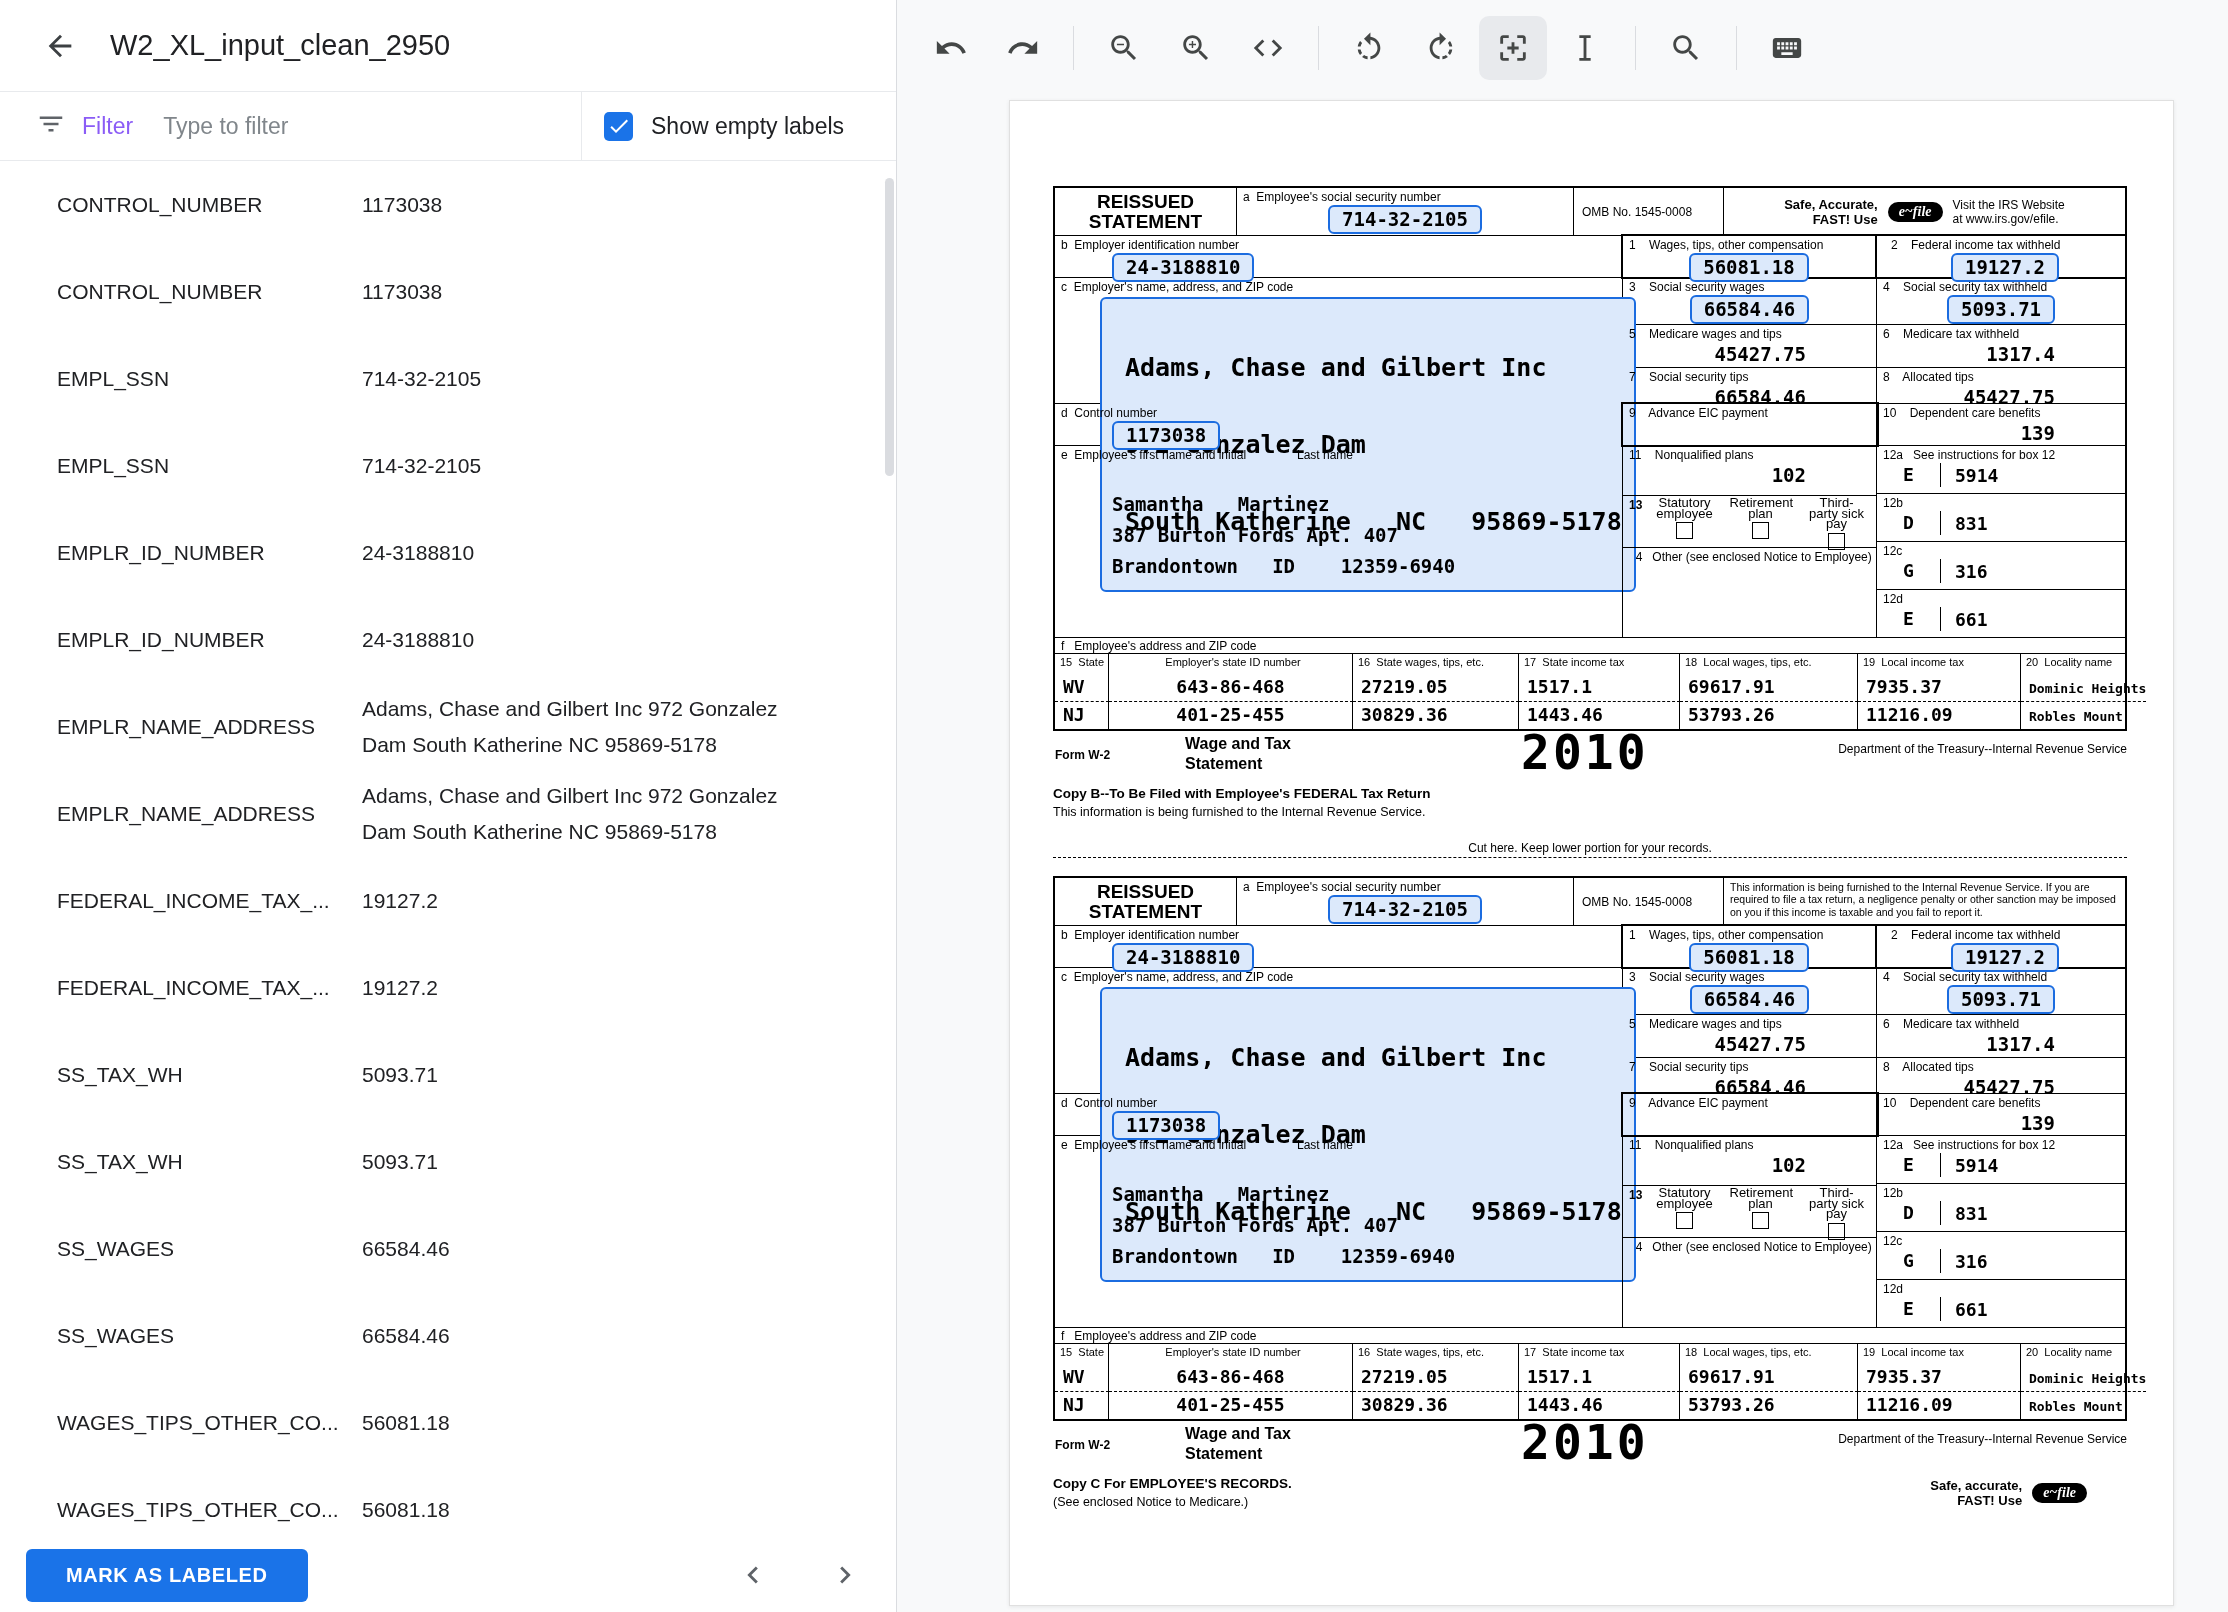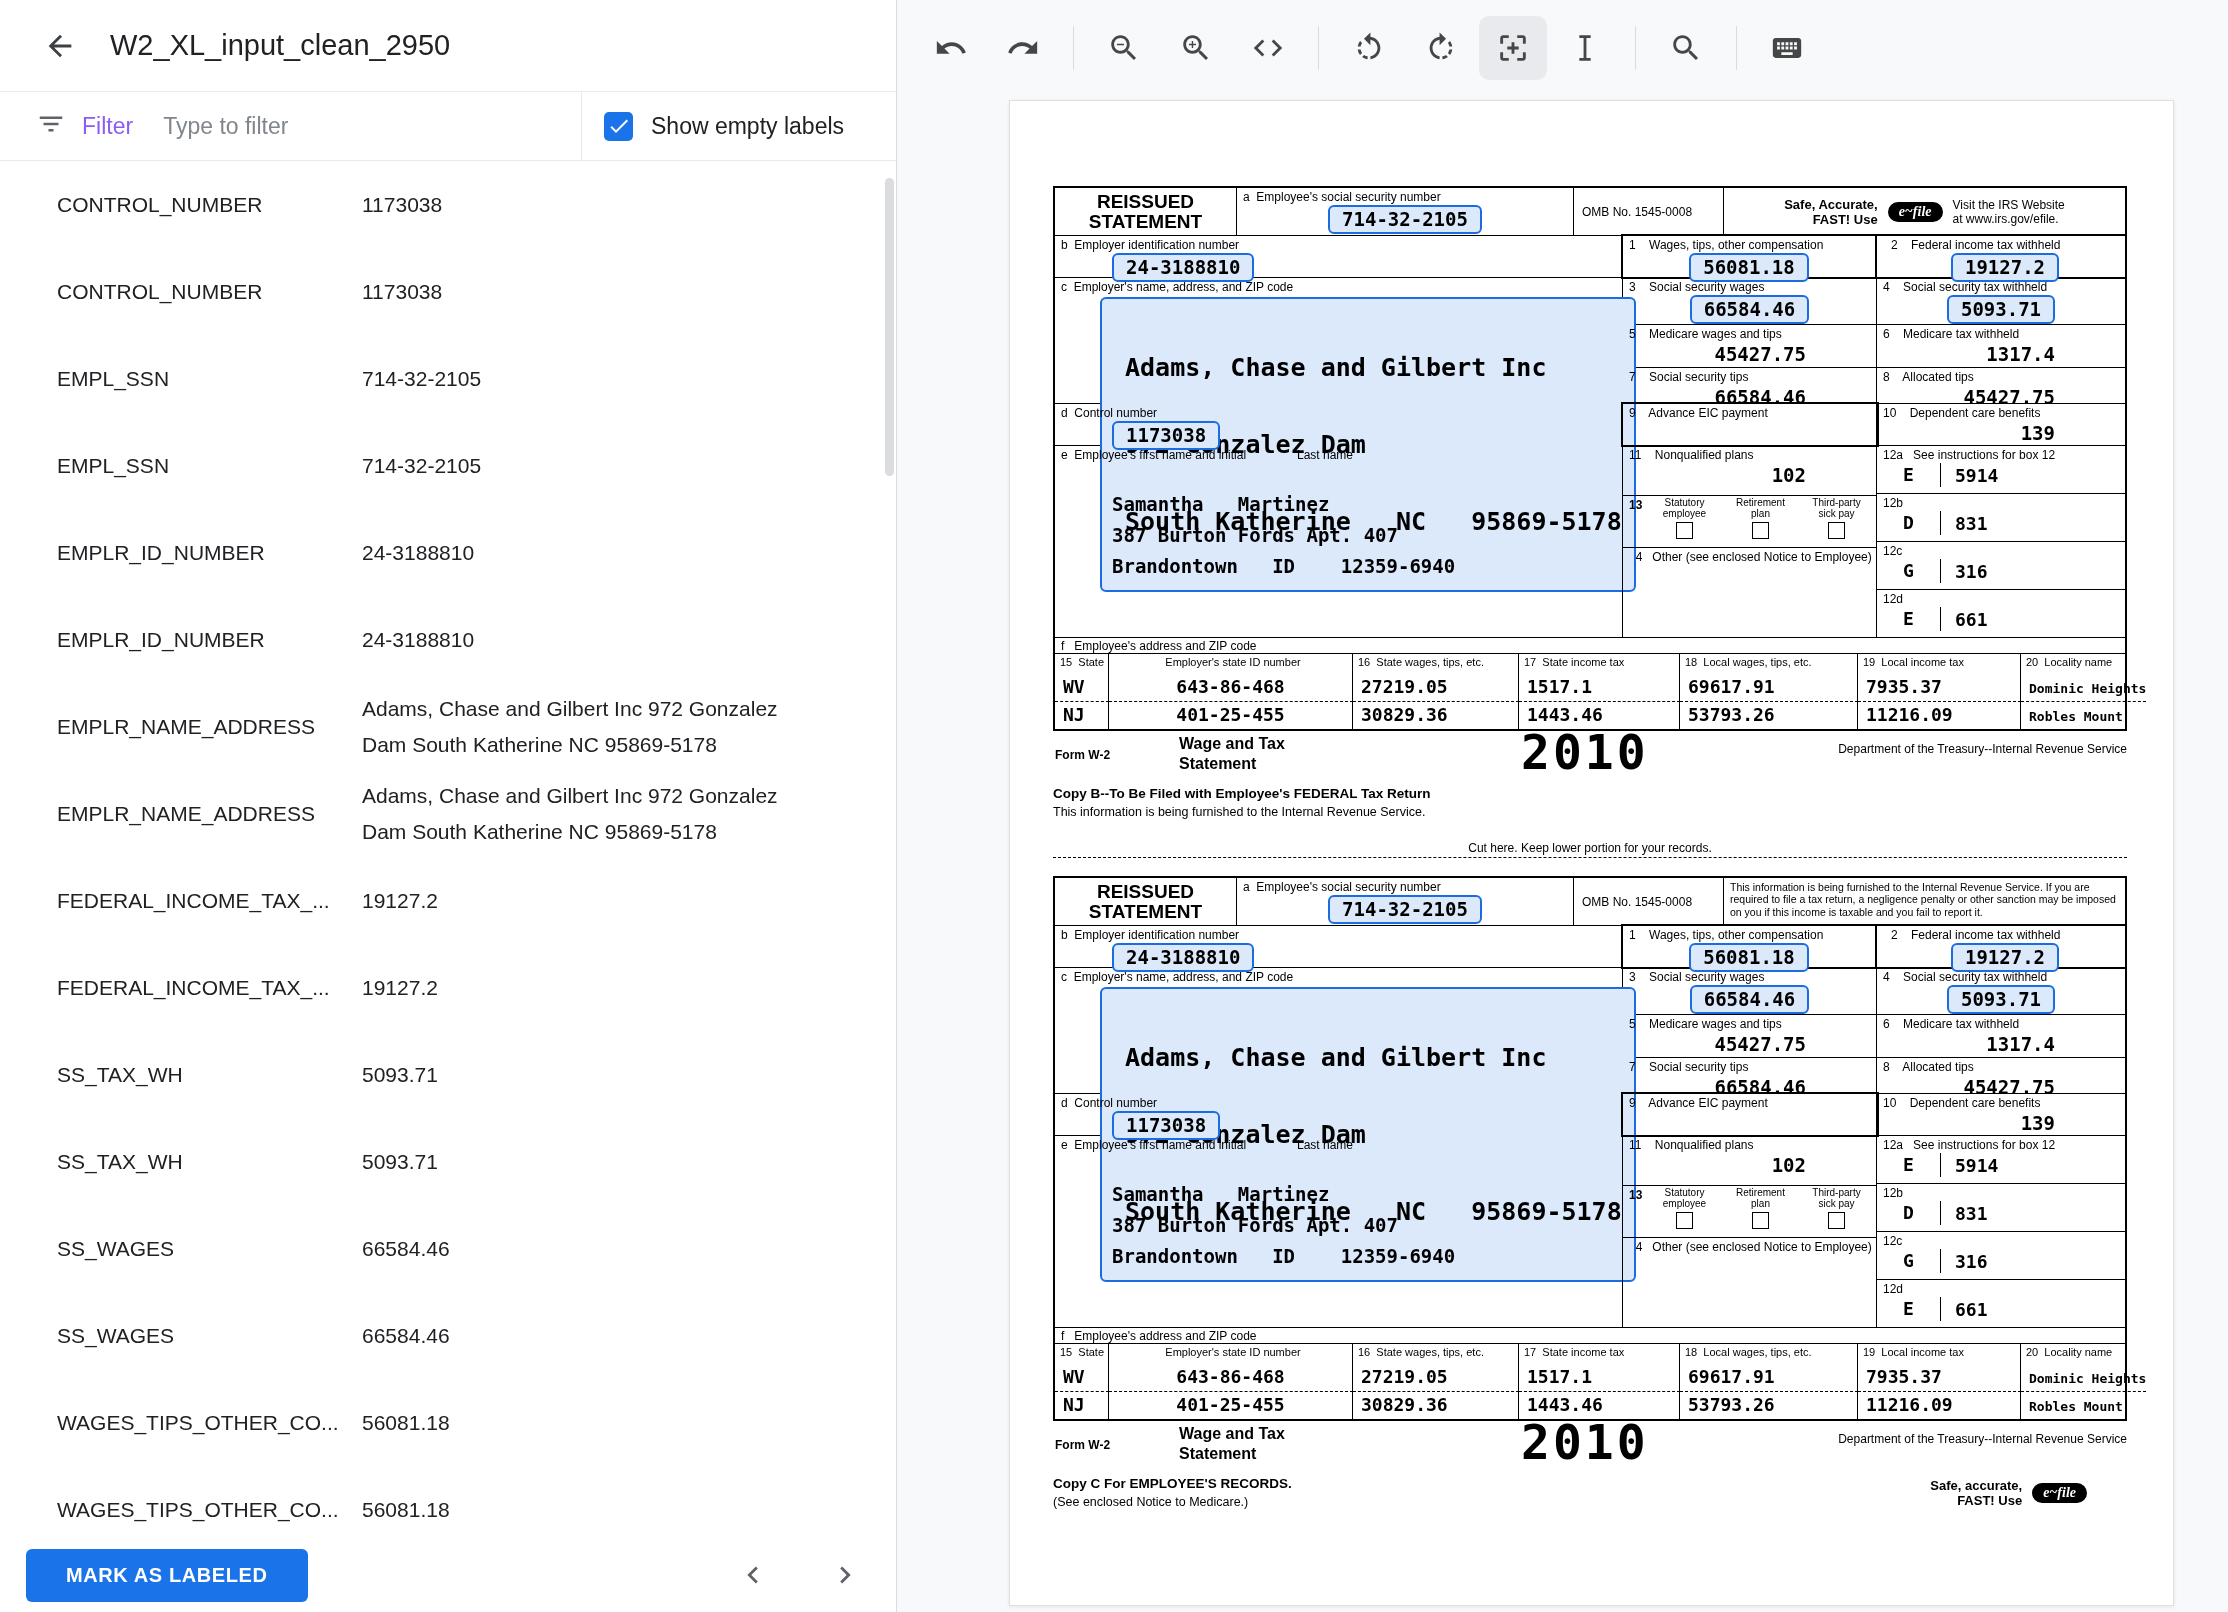--- a/index.html
+++ b/index.html
@@ -97,21 +97,21 @@
   .c-employee { }
   .lbl-lastname { position:absolute; left:242px; top:0; padding:2px 0 0 0; }
   .emp-lines { margin:27px 0 0 57px; }
 
   .b11 { height:50px; border-bottom:1px solid #000; position:relative; }
   .b13 { height:52px; border-bottom:1px solid #000; position:relative; }
   .b14 { flex:1; }
   .lbl13 { position:absolute; top:2px; left:6px; font-size:12px; font-weight:bold; }
   .cbgroups { display:flex; justify-content:center; gap:14px; margin:2px 0 0 22px; }
   .cbg { width:62px; text-align:center; }
-  .cbl { font-size:10px; line-height:10.5px; }
+  .cbl { font-size:13px; line-height:10.5px; }
   .cb { width:17px; height:17px; border:1px solid #000; margin:3px auto 0; }
 
   .b12 { flex:1; border-bottom:1px solid #000; }
   .b12:last-child { border-bottom:none; }
   .b12v { display:flex; align-items:center; margin-top:1px; }
   .b12code { width:64px; text-align:center; font-size:18px; border-right:1px solid #000; line-height:24px; }
   .b12amt { padding-left:14px; font-size:18px; }
 
   .row-f { height:16px; }
 
@@ -120,21 +120,21 @@
   .sg-c { font-size:18px; padding:2px 0 0 8px; border-right:1px solid #000; white-space:pre; }
   .ctr { text-align:center; padding-left:0; }
   .bn { border-right:none; }
   .dash { border-bottom:1px dashed #000; }
   .sg-small { font-size:13px; padding-top:7px; }
 
   .w2-footer { position:relative; margin-top:3px; }
   .f-main { position:relative; height:52px; }
   .f-form { position:absolute; left:2px; top:14px; font-size:12px; font-weight:bold; }
   .f-form-big { font-size:12px; }
-  .f-title { position:absolute; left:126px; top:0; font-size:16px; font-weight:bold; line-height:20px; }
+  .f-title { position:absolute; left:132px; top:0; font-size:16px; font-weight:bold; line-height:20px; }
   .f-year { position:absolute; left:468px; top:-10px; font-size:48px; font-weight:bold; font-family:"DejaVu Sans Mono",monospace; letter-spacing:3px; }
   .f-dept { position:absolute; right:0; top:8px; font-size:12px; }
   .f-copyline1 { font-size:13.5px; font-weight:bold; }
   .f-copyline2 { font-size:12.5px; margin-top:4px; }
   .f-efile { position:absolute; right:40px; top:54px; display:flex; align-items:center; gap:10px; }
   .f-efile-txt { text-align:right; font-size:13px; font-weight:bold; line-height:15px; }
 
   .cut-sep { border-bottom:1px dashed #000; padding-top:22px; }
   .cut-text { text-align:center; font-size:12px; margin-bottom:2px; }
 </style>

